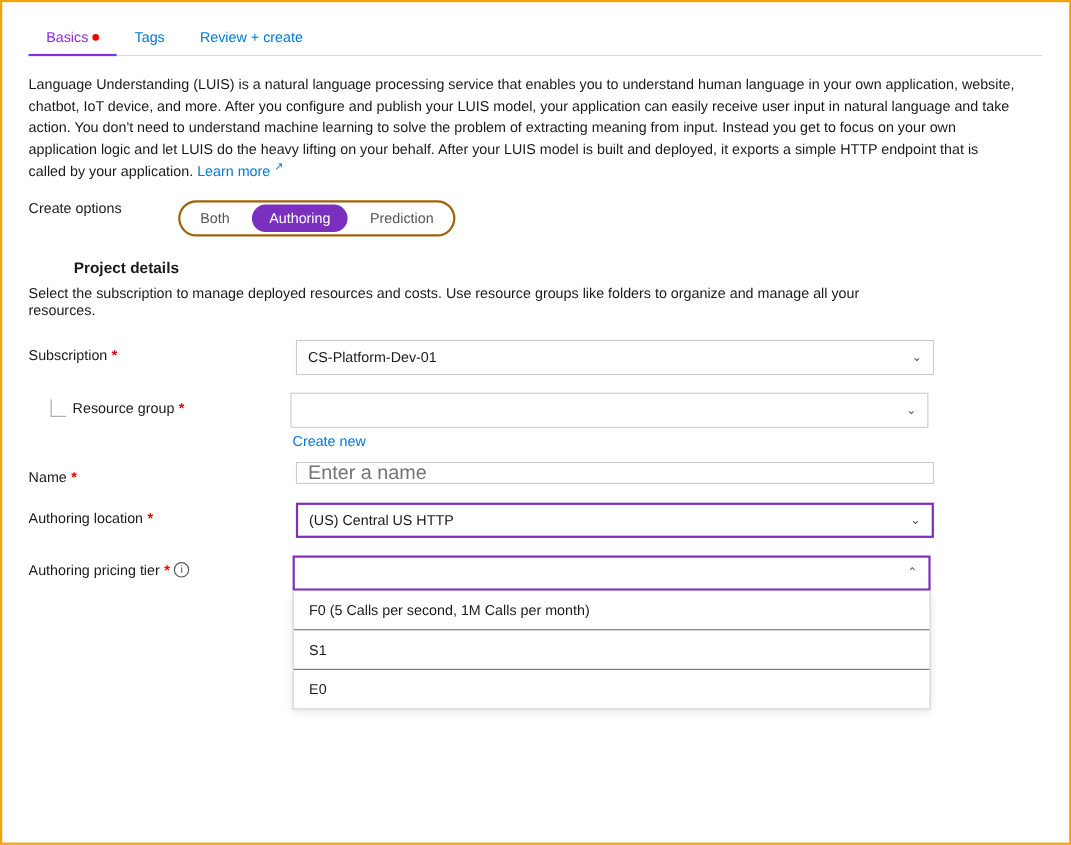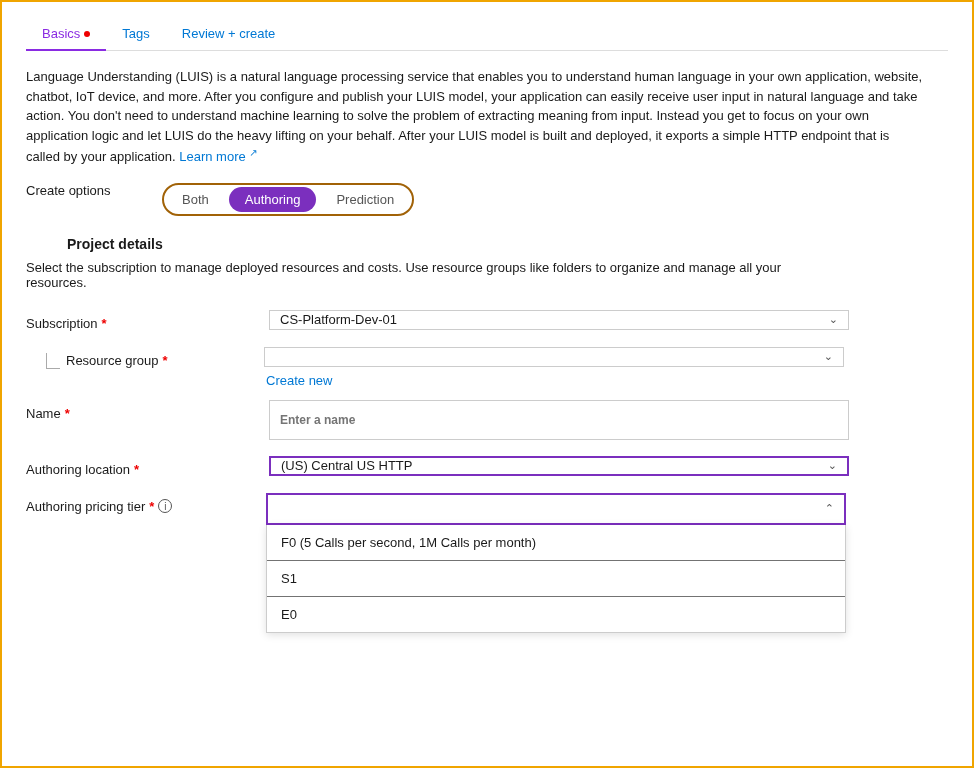--- a/index.html
+++ b/index.html
@@ -158,41 +158,40 @@
     .dropdown {
       width: 100%;
       border: 1px solid #ccc;
       padding: 6px 10px;
       font-size: 13px;
       background: #fff;
       cursor: pointer;
       display: flex;
       align-items: center;
       justify-content: space-between;
-      height: 20px;
+      height: 32px;
     }
     .dropdown.active-border {
       border: 2px solid #7b2fbe;
     }
     .dropdown-arrow {
       font-size: 11px;
       color: #555;
     }
 
     
     .text-input {
       width: 100%;
       border: 1px solid #ccc;
       padding: 6px 10px;
-      font-size: 12px;
-      background: #fff;
-      height: 40px;
+      font-size: 18px;
+      background: #fff;
+      height: 20px;
       outline: none;
       color: #888;
-      font-weight: bold;
     }
 
     
     .resource-group-row {
       display: flex;
       align-items: flex-start;
       margin-bottom: 4px;
       gap: 0;
     }
     .indent-connector {

